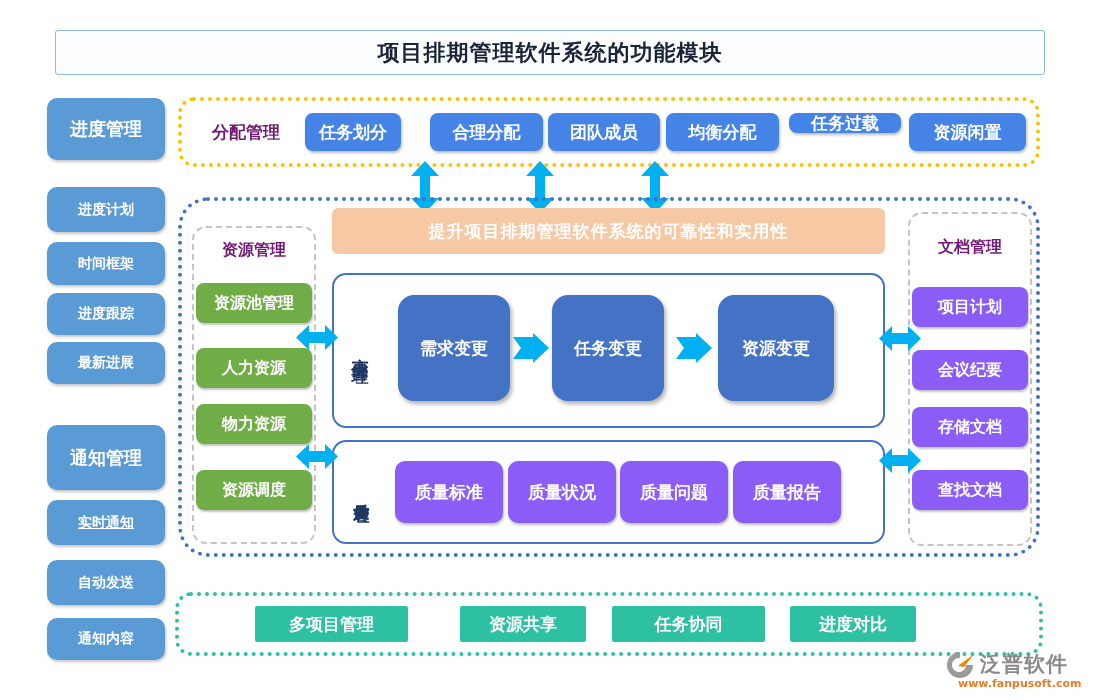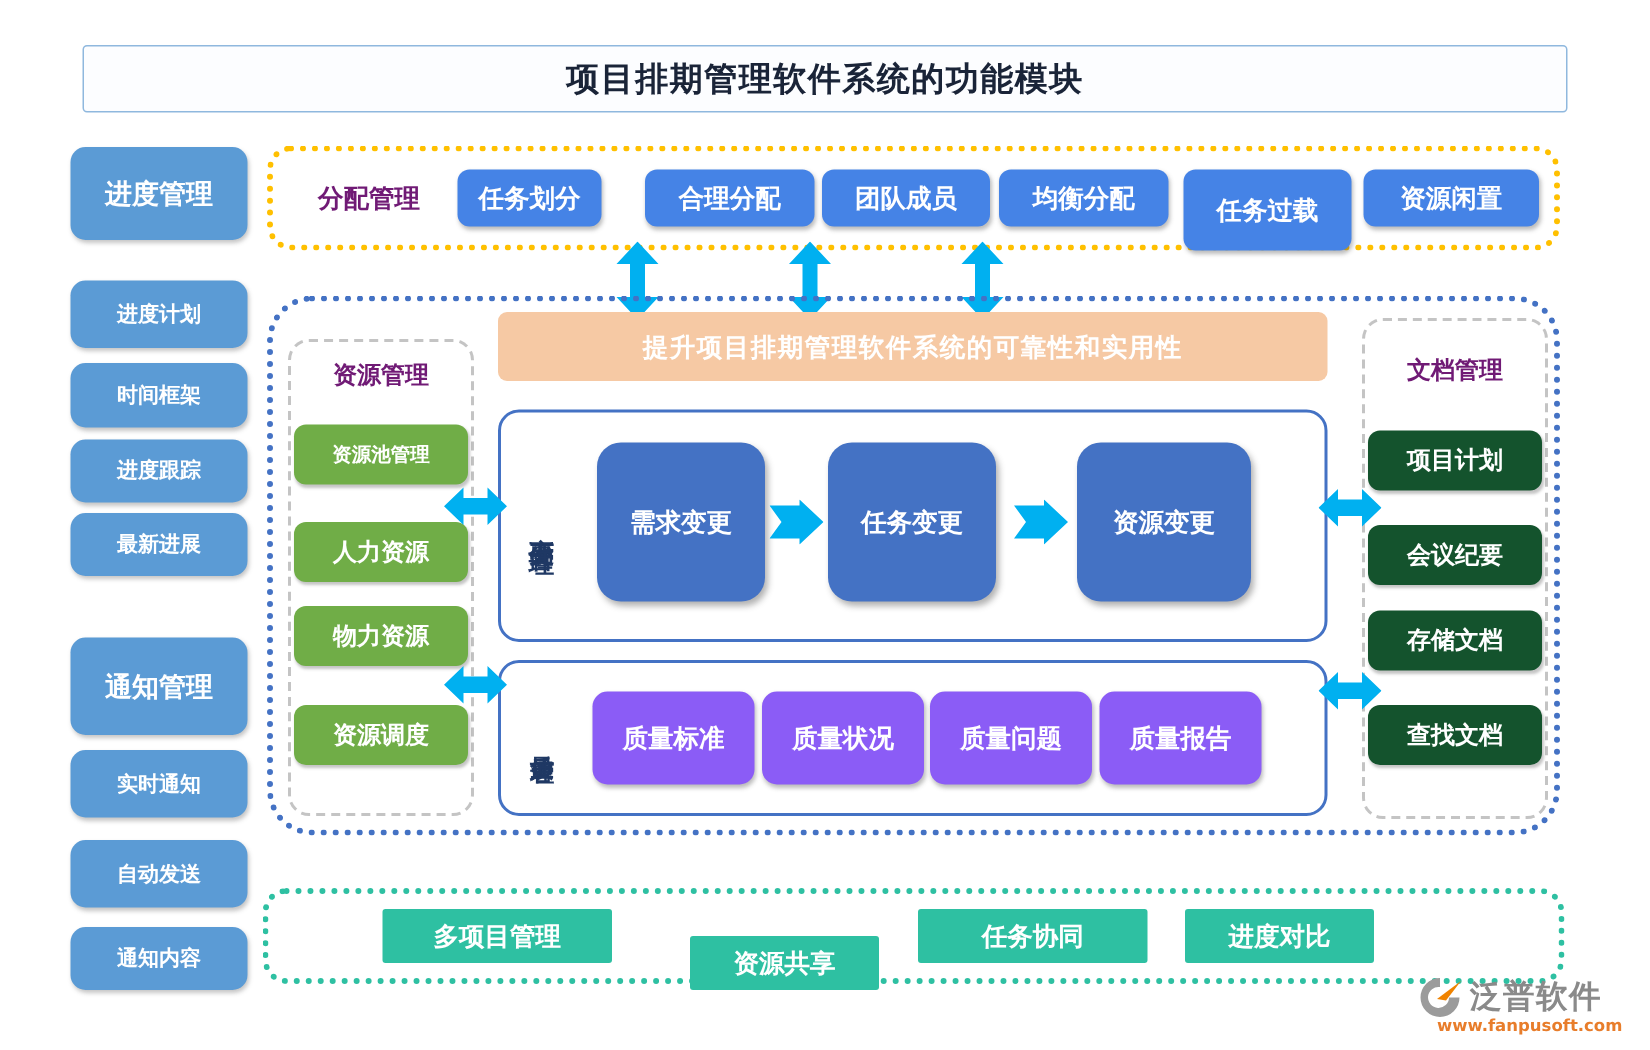--- a/index.html
+++ b/index.html
@@ -16,21 +16,21 @@
   
   .panel-alloc{left:178px;top:97px;width:862px;height:70px;border:4px dotted #ffc000;border-radius:16px;}
   .panel-core{left:178px;top:197px;width:862px;height:360px;border:4px dotted #4472c4;border-radius:30px;}
   .panel-collab{left:175px;top:592px;width:868px;height:64px;border:4px dotted #2ec0a2;border-radius:16px;}
   .group-label{color:#701a75;font-weight:bold;font-size:17px;}
   
   .btn-blue{background:#4583e6;border-radius:8px;color:#fff;font-weight:bold;font-size:17px;
             box-shadow:1px 2px 3px rgba(60,60,60,.35);cursor:pointer;}
   .btn-green{background:#70ad47;border-radius:8px;color:#fff;font-weight:bold;font-size:16px;
              box-shadow:1px 2px 2px rgba(60,60,60,.3);cursor:pointer;}
-  .btn-teal-r{background:#14532d;border-radius:8px;color:#fff;font-weight:bold;font-size:16px;
+  .btn-teal-r{background:#8b5cf6;border-radius:8px;color:#fff;font-weight:bold;font-size:16px;
               box-shadow:1px 2px 2px rgba(60,60,60,.3);cursor:pointer;}
   .btn-teal-b{background:#2ec0a2;border-radius:2px;color:#fff;font-weight:bold;font-size:17px;cursor:pointer;}
   .node-blue{background:#4472c4;border-radius:16px;color:#fff;font-weight:bold;font-size:17px;
              box-shadow:2px 3px 4px rgba(60,60,60,.4);cursor:pointer;}
   .node-gold{background:#8b5cf6;border-radius:10px;color:#fff;font-weight:bold;font-size:17px;
              box-shadow:1px 2px 3px rgba(60,60,60,.35);cursor:pointer;justify-content:center;}
   .dash-group{border:2px dashed #c4c4c4;border-radius:14px;background:transparent;}
   .white-box{background:#fff;border:2px solid #4472c4;border-radius:14px;}
   .banner{background:#f6c9a4;border-radius:6px;color:#fff;font-weight:bold;font-size:17px;letter-spacing:1px;}
   .vlabel{writing-mode:vertical-rl;text-orientation:upright;color:#1f3864;font-weight:bold;font-size:17px;
@@ -60,21 +60,21 @@
     </div>
   <div class="abs center side-btn" style="top:293px;height:42px;">
       <span>进度跟踪</span>
     </div>
   <div class="abs center side-btn" style="top:342px;height:42px;">
       <span>最新进展</span>
     </div>
   <div class="abs center side-btn" style="top:425px;height:65px;font-size:18px;">
       <span>通知管理</span>
     </div>
-  <div class="abs center side-btn" style="top:500px;height:45px;">
+  <div class="abs center side-btn" style="top:500px;height:45px;text-decoration:underline;">
       <span>实时通知</span>
     </div>
   <div class="abs center side-btn" style="top:560px;height:45px;">
       <span>自动发送</span>
     </div>
   <div class="abs center side-btn" style="top:618px;height:42px;">
       <span>通知内容</span>
     </div>
 
   <div class="abs panel-alloc"></div>
@@ -84,42 +84,42 @@
     </div>
   <div class="abs center btn-blue" style="left:430px;top:113px;width:113px;height:38px;">
       <span>合理分配</span>
     </div>
   <div class="abs center btn-blue" style="left:548px;top:113px;width:112px;height:38px;">
       <span>团队成员</span>
     </div>
   <div class="abs center btn-blue" style="left:666px;top:113px;width:113px;height:38px;">
       <span>均衡分配</span>
     </div>
-  <div class="abs center btn-blue" style="left:789px;top:113px;width:112px;height:54px;">
+  <div class="abs center btn-blue" style="left:789px;top:113px;width:112px;height:20px;">
       <span>任务过载</span>
     </div>
   <div class="abs center btn-blue" style="left:909px;top:113px;width:117px;height:38px;">
       <span>资源闲置</span>
     </div>
 
   <svg class="abs arrow-svg" style="left:409px;top:161px;" width="32" height="52" viewBox="0 0 32 52">
       <polygon points="16,0 30,15 21,15 21,37 30,37 16,52 2,37 11,37 11,15 2,15" fill="#00b0f0"></polygon>
     </svg>
   <svg class="abs arrow-svg" style="left:524px;top:161px;" width="32" height="52" viewBox="0 0 32 52">
       <polygon points="16,0 30,15 21,15 21,37 30,37 16,52 2,37 11,37 11,15 2,15" fill="#00b0f0"></polygon>
     </svg>
   <svg class="abs arrow-svg" style="left:639px;top:161px;" width="32" height="52" viewBox="0 0 32 52">
       <polygon points="16,0 30,15 21,15 21,37 30,37 16,52 2,37 11,37 11,15 2,15" fill="#00b0f0"></polygon>
     </svg>
 
   <div class="abs panel-core"></div>
 
   <div class="abs dash-group" style="left:192px;top:226px;width:124px;height:318px;"></div>
   <div class="abs center group-label" style="left:192px;top:236px;width:124px;height:28px;font-size:16px;">资源管理</div>
-  <div class="abs center btn-green" style="left:196px;top:283px;width:116px;height:40px;font-size:13px;">
+  <div class="abs center btn-green" style="left:196px;top:283px;width:116px;height:40px;font-size:16px;">
       <span>资源池管理</span>
     </div>
   <div class="abs center btn-green" style="left:196px;top:348px;width:116px;height:40px;">
       <span>人力资源</span>
     </div>
   <div class="abs center btn-green" style="left:196px;top:404px;width:116px;height:40px;">
       <span>物力资源</span>
     </div>
   <div class="abs center btn-green" style="left:196px;top:470px;width:116px;height:40px;">
       <span>资源调度</span>
@@ -185,21 +185,21 @@
       <polygon points="0,13.5 13,1 13,8 29,8 29,1 42,13.5 29,26 29,19 13,19 13,26" fill="#00b0f0"></polygon>
     </svg>
   <svg class="abs arrow-svg" style="left:879px;top:447px;" width="42" height="27" viewBox="0 0 42 27">
       <polygon points="0,13.5 13,1 13,8 29,8 29,1 42,13.5 29,26 29,19 13,19 13,26" fill="#00b0f0"></polygon>
     </svg>
 
   <div class="abs panel-collab"></div>
   <div class="abs center btn-teal-b" style="left:255px;top:606px;width:153px;height:36px;">
       <span>多项目管理</span>
     </div>
-  <div class="abs center btn-teal-b" style="left:460px;top:606px;width:126px;height:36px;margin-top:18px;">
+  <div class="abs center btn-teal-b" style="left:460px;top:606px;width:126px;height:36px;">
       <span>资源共享</span>
     </div>
   <div class="abs center btn-teal-b" style="left:612px;top:606px;width:153px;height:36px;">
       <span>任务协同</span>
     </div>
   <div class="abs center btn-teal-b" style="left:790px;top:606px;width:126px;height:36px;">
       <span>进度对比</span>
     </div>
 
   <svg class="abs" style="left:945px;top:650px;" width="30" height="30" viewBox="0 0 30 30">

